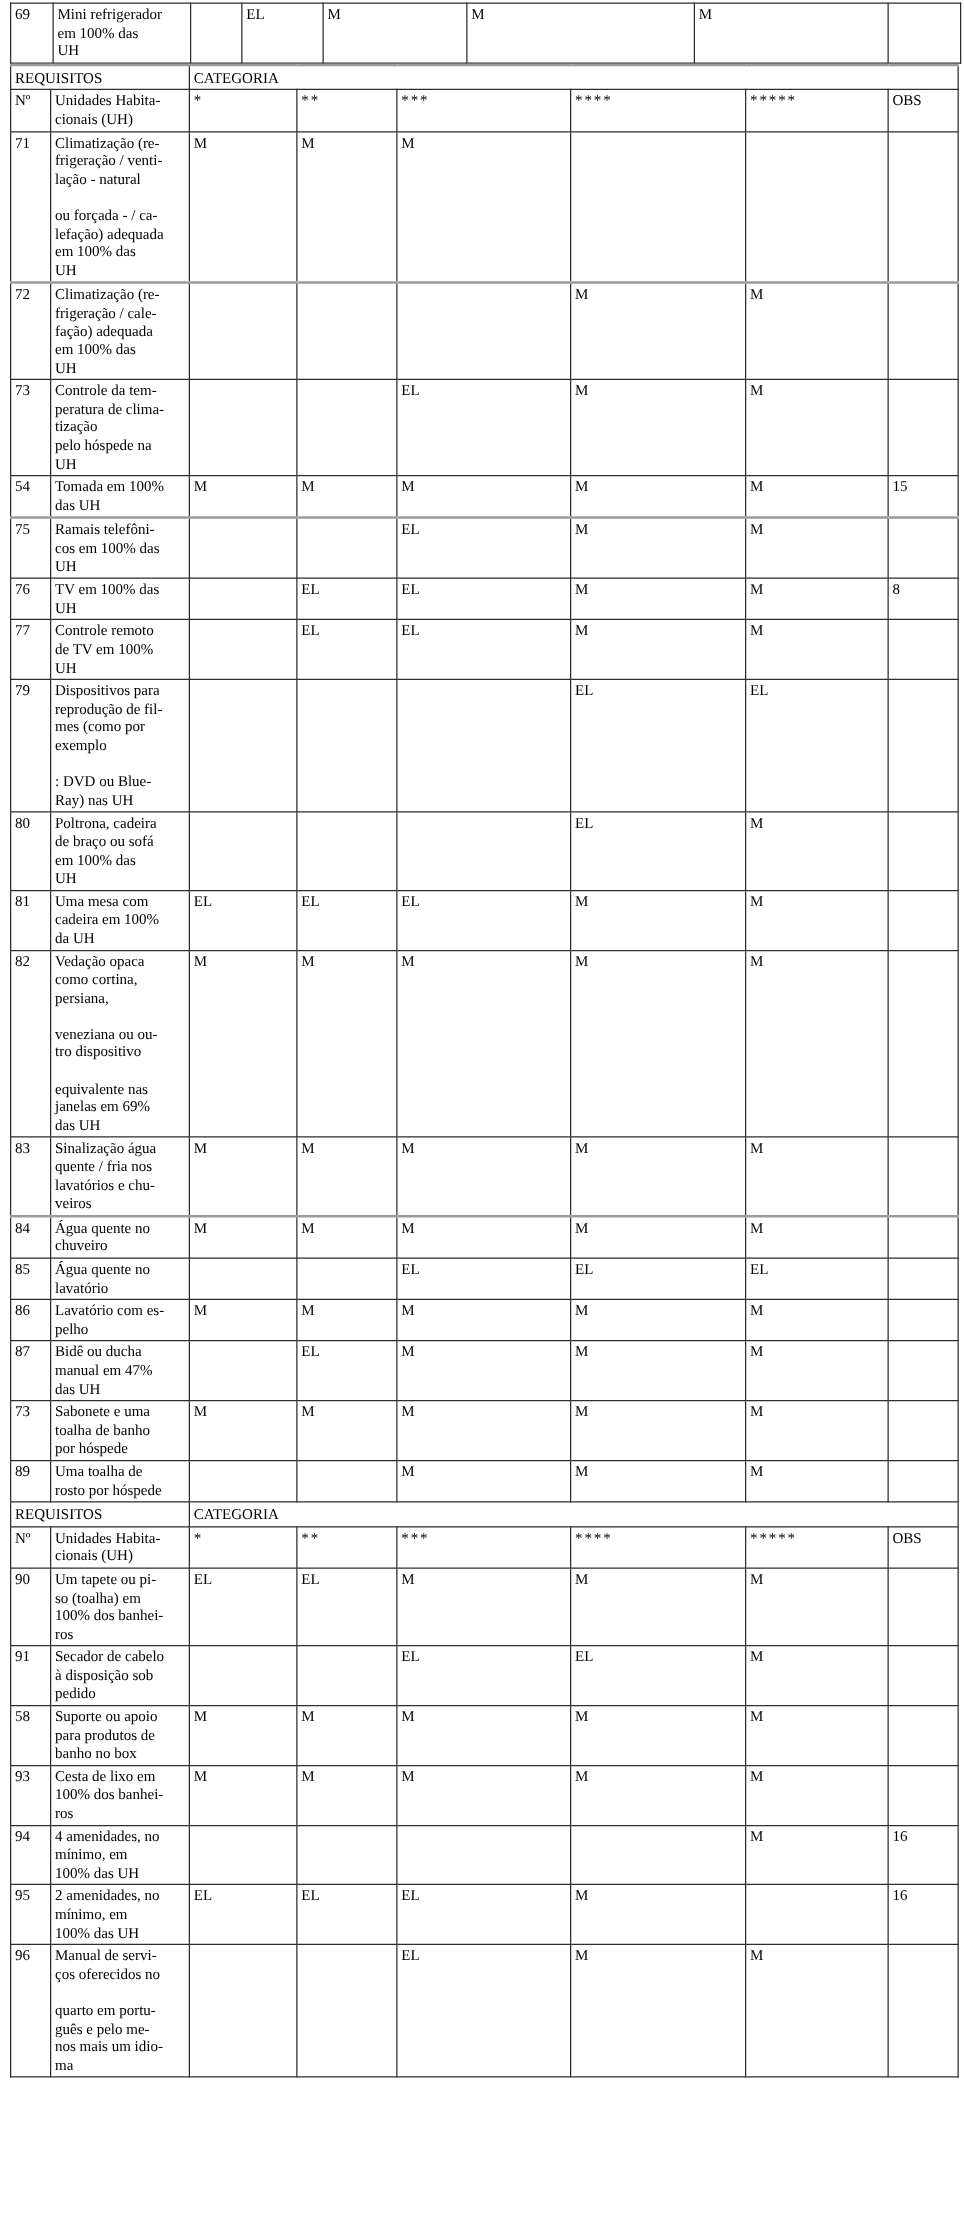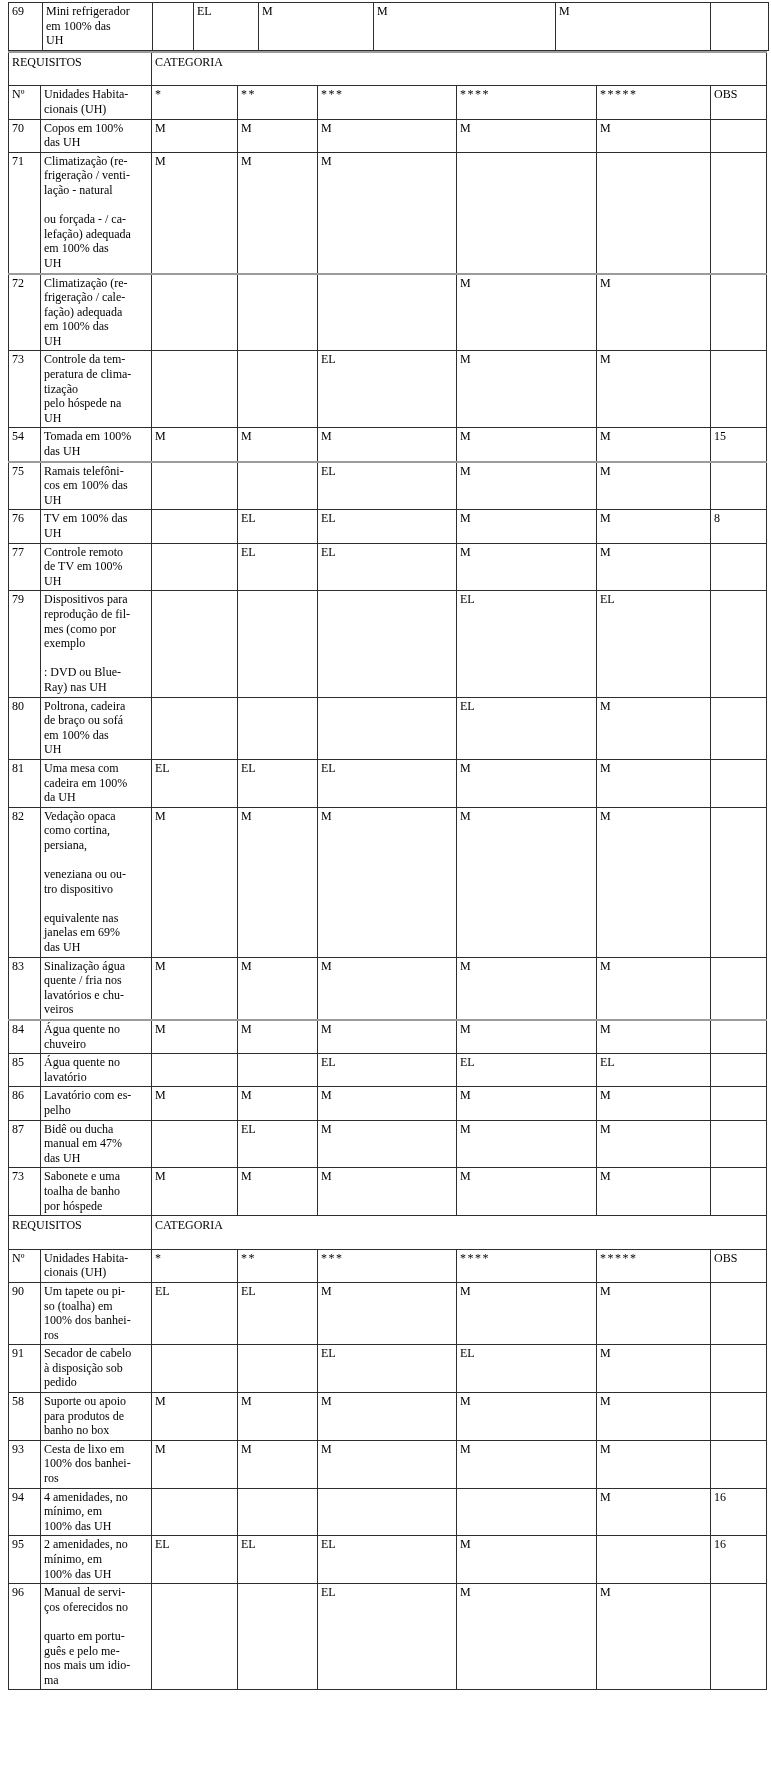--- a/index.html
+++ b/index.html
@@ -5,21 +5,21 @@
   html,body{margin:0;padding:0;background:#ffffff;}
   body{width:771px;}
   .page{padding:2px 0 4px 8px;}
   table{border-collapse:collapse;table-layout:fixed;}
   .tbl{font-family:"Liberation Serif","DejaVu Serif",serif;font-size:12px;line-height:14.6px;color:#000;}
   .tbl td{border:1px solid #2e2e2e;vertical-align:top;padding:1px 3px 2px 3px;
           white-space:pre-line;overflow:hidden;word-wrap:break-word;}
   .top-tbl{width:760px;}
   .main-tbl{width:758px;}
   tr.gray-top td{border-top:2px solid #9b9b9b;}
-  td.band-cell{padding-top:2px;padding-bottom:16px;}
+  td.band-cell{padding-top:2px;padding-bottom:2px;}
   td.star-cell{letter-spacing:1.5px;}
   td.num-cell{}
   td.val-cell{}
   td.obs-cell{}
 </style>
 </head>
 <body>
 
 <div class="page">
 
@@ -71,31 +71,20 @@
           <td class="desc-cell">Unidades Habita-
 cionais (UH)</td>
           <td class="val-cell star-cell">*</td>
           <td class="val-cell star-cell">**</td>
           <td class="val-cell star-cell">***</td>
           <td class="val-cell star-cell">****</td>
           <td class="val-cell star-cell">*****</td>
           <td class="obs-cell">OBS</td>
         </tr>
         <tr>
-          <td class="num-cell">70</td>
-          <td class="desc-cell">Copos em 100%
-das UH</td>
-          <td class="val-cell">M</td>
-          <td class="val-cell">M</td>
-          <td class="val-cell">M</td>
-          <td class="val-cell">M</td>
-          <td class="val-cell">M</td>
-          <td class="obs-cell"></td>
-        </tr>
-        <tr>
           <td class="num-cell">71</td>
           <td class="desc-cell">Climatização (re-
 frigeração / venti-
 lação - natural
 
 ou forçada - / ca-
 lefação) adequada
 em 100% das
 UH</td>
           <td class="val-cell">M</td>
@@ -297,20 +286,31 @@
           <td class="val-cell">M</td>
           <td class="obs-cell"></td>
         </tr>
         <tr>
           <td class="num-cell">73</td>
           <td class="desc-cell">Sabonete e uma
 toalha de banho
 por hóspede</td>
           <td class="val-cell">M</td>
           <td class="val-cell">M</td>
+          <td class="val-cell">M</td>
+          <td class="val-cell">M</td>
+          <td class="val-cell">M</td>
+          <td class="obs-cell"></td>
+        </tr>
+        <tr>
+          <td class="num-cell">89</td>
+          <td class="desc-cell">Uma toalha de
+rosto por hóspede</td>
+          <td class="val-cell"></td>
+          <td class="val-cell"></td>
           <td class="val-cell">M</td>
           <td class="val-cell">M</td>
           <td class="val-cell">M</td>
           <td class="obs-cell"></td>
         </tr>
         <tr>
           <td class="band-cell" colspan="2">REQUISITOS</td>
           <td class="band-cell" colspan="6">CATEGORIA</td>
         </tr>
         <tr>

